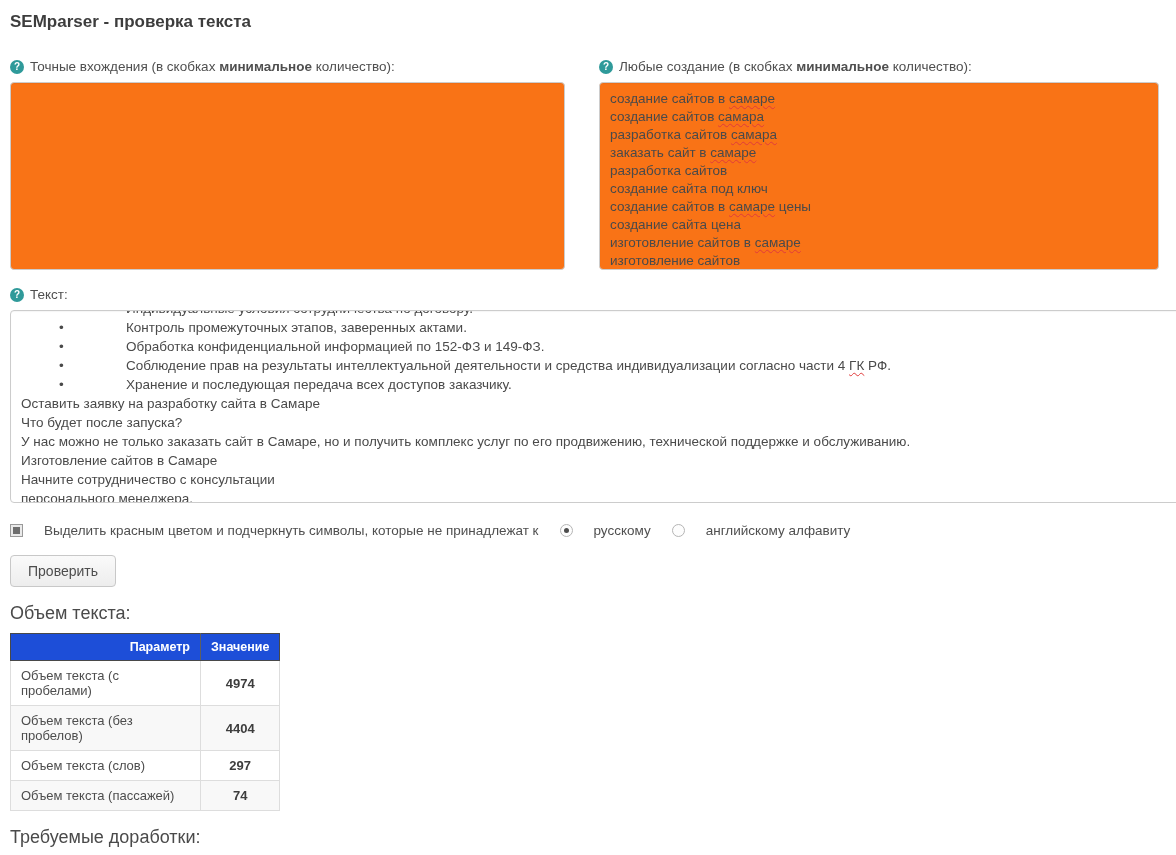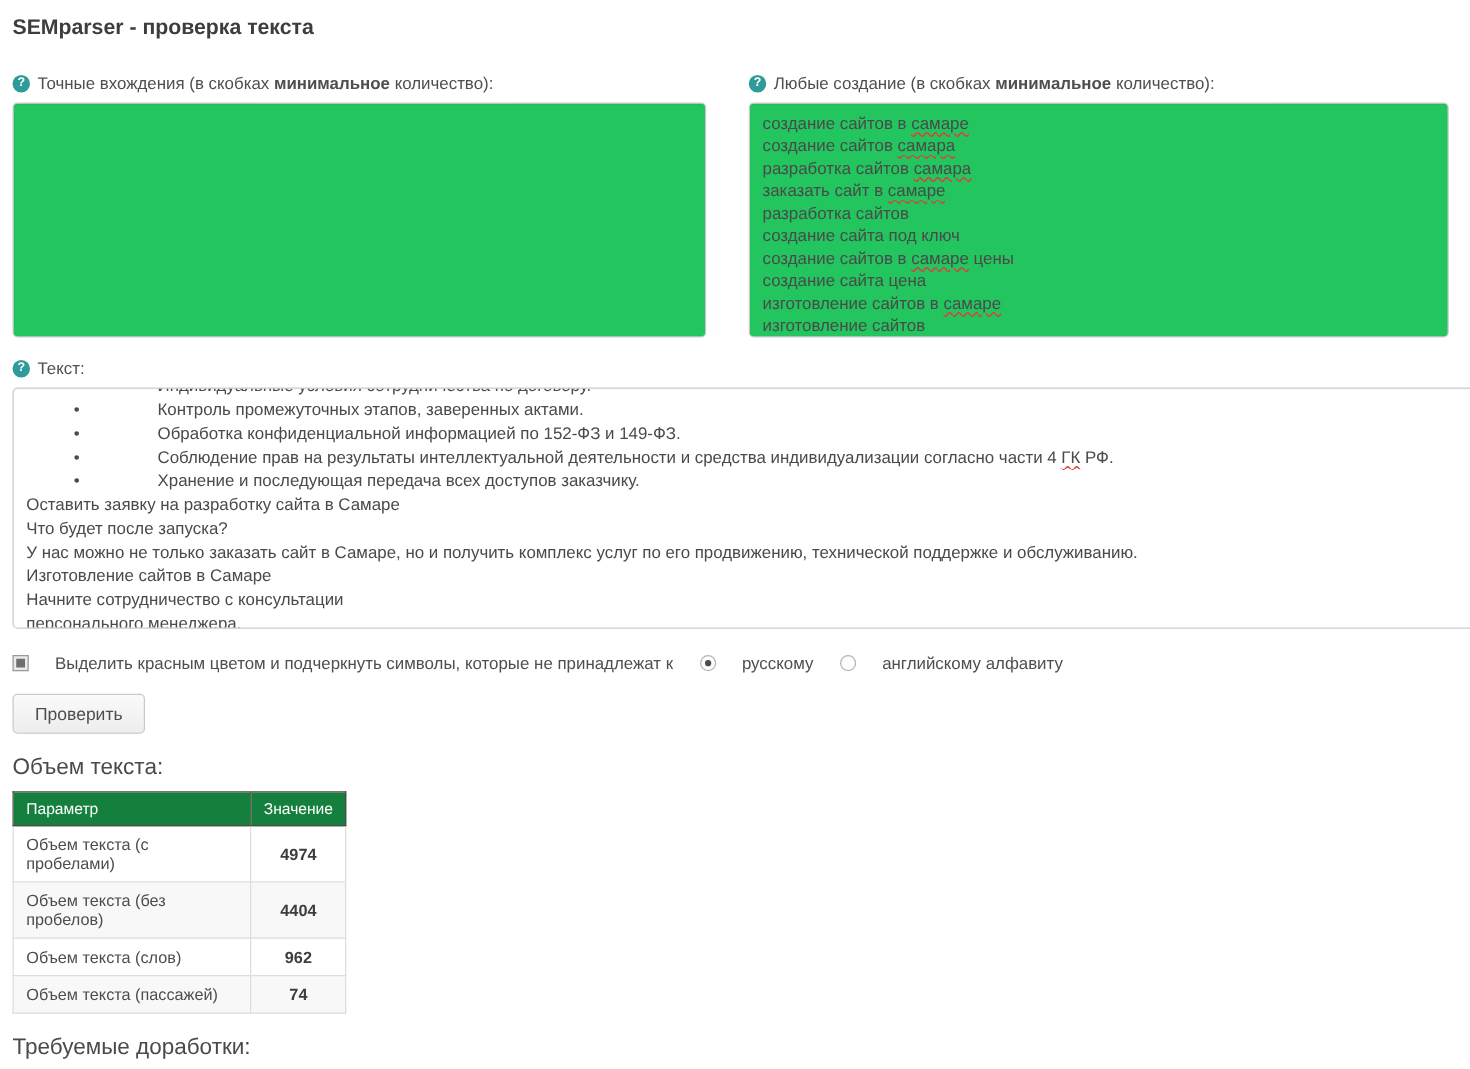--- a/index.html
+++ b/index.html
@@ -37,21 +37,21 @@
     border-radius: 50%;
     background: #2f9a9a;
     color: #fff;
     font-size: 10px;
     font-weight: bold;
     flex: 0 0 auto;
   }
   .textarea-box {
     border: 1px solid #ccc;
     border-radius: 4px;
-    background: #22c55e;
+    background: #f97316;
     padding: 7px 10px;
     font-size: 13.5px;
     line-height: 18px;
     color: #4a4a4a;
     height: 188px;
     overflow: hidden;
     box-shadow: inset 0 1px 1px rgba(0,0,0,0.04);
   }
   .misspell {
     text-decoration: underline wavy #e03b3b 1px;
@@ -120,26 +120,26 @@
     cursor: pointer;
   }
   .section-heading {
     font-size: 18px;
     color: #4a4a4a;
     margin-top: 16px;
     margin-bottom: 9px;
   }
   table { border-collapse: collapse; }
   .result-table th {
-    background: #15803d;
+    background: #1d4ed8;
     color: #fff;
     font-size: 12.5px;
-    font-weight: normal;
+    font-weight: bold;
     padding: 6px 10px;
-    text-align: left;
+    text-align: right;
     border: 1px solid #494949;
     border-right-color: #5f5f5f;
   }
   .result-table th:last-child { border-right-color: #494949; }
   .result-table td {
     border: 1px solid #ddd;
     font-size: 13px;
     padding: 7px 10px;
     color: #4d4d4d;
   }
@@ -234,21 +234,21 @@
       <tr>
         <td class="param-col">Объем текста (с пробелами)</td>
         <td class="value-col">4974</td>
       </tr>
       <tr>
         <td class="param-col">Объем текста (без пробелов)</td>
         <td class="value-col">4404</td>
       </tr>
       <tr>
         <td class="param-col">Объем текста (слов)</td>
-        <td class="value-col">962</td>
+        <td class="value-col">297</td>
       </tr>
       <tr>
         <td class="param-col">Объем текста (пассажей)</td>
         <td class="value-col">74</td>
       </tr>
     </tbody>
 </table>
 
 <div class="section-heading">Требуемые доработки:</div>
 

